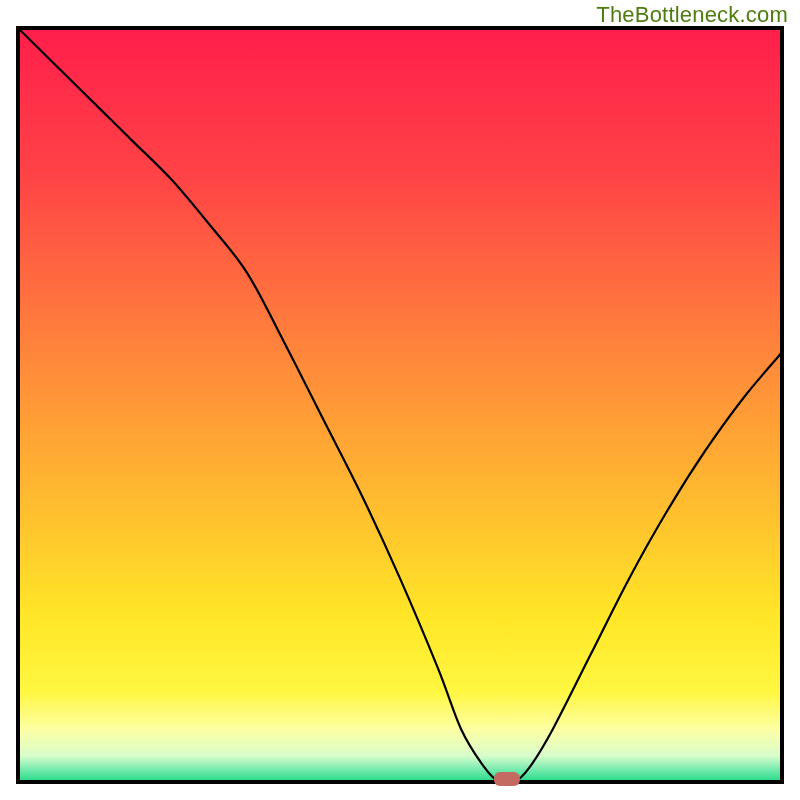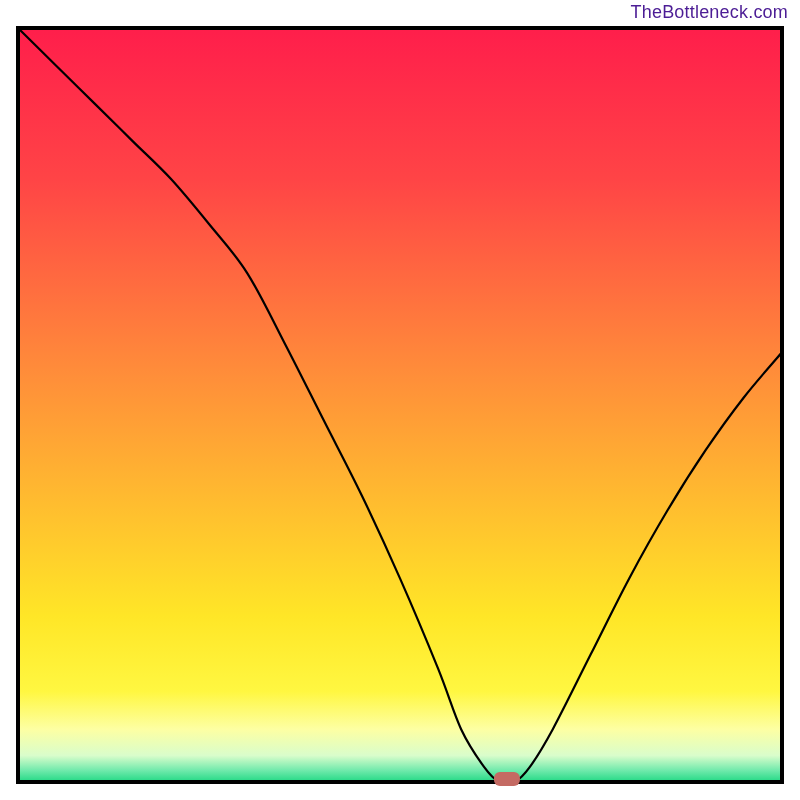--- a/index.html
+++ b/index.html
@@ -12,22 +12,22 @@
   }
   .frame {
     position: relative;
     width: 800px;
     height: 800px;
   }
   .watermark {
     position: absolute;
     top: 2px;
     right: 12px;
-    color: #4c1d95;
-    font-size: 18px;
+    color: #4d7c0f;
+    font-size: 22px;
     font-weight: 500;
     letter-spacing: 0.2px;
     z-index: 20;
     user-select: none;
   }
   svg.chart {
     position: absolute;
     left: 0;
     top: 0;
     width: 800px;

